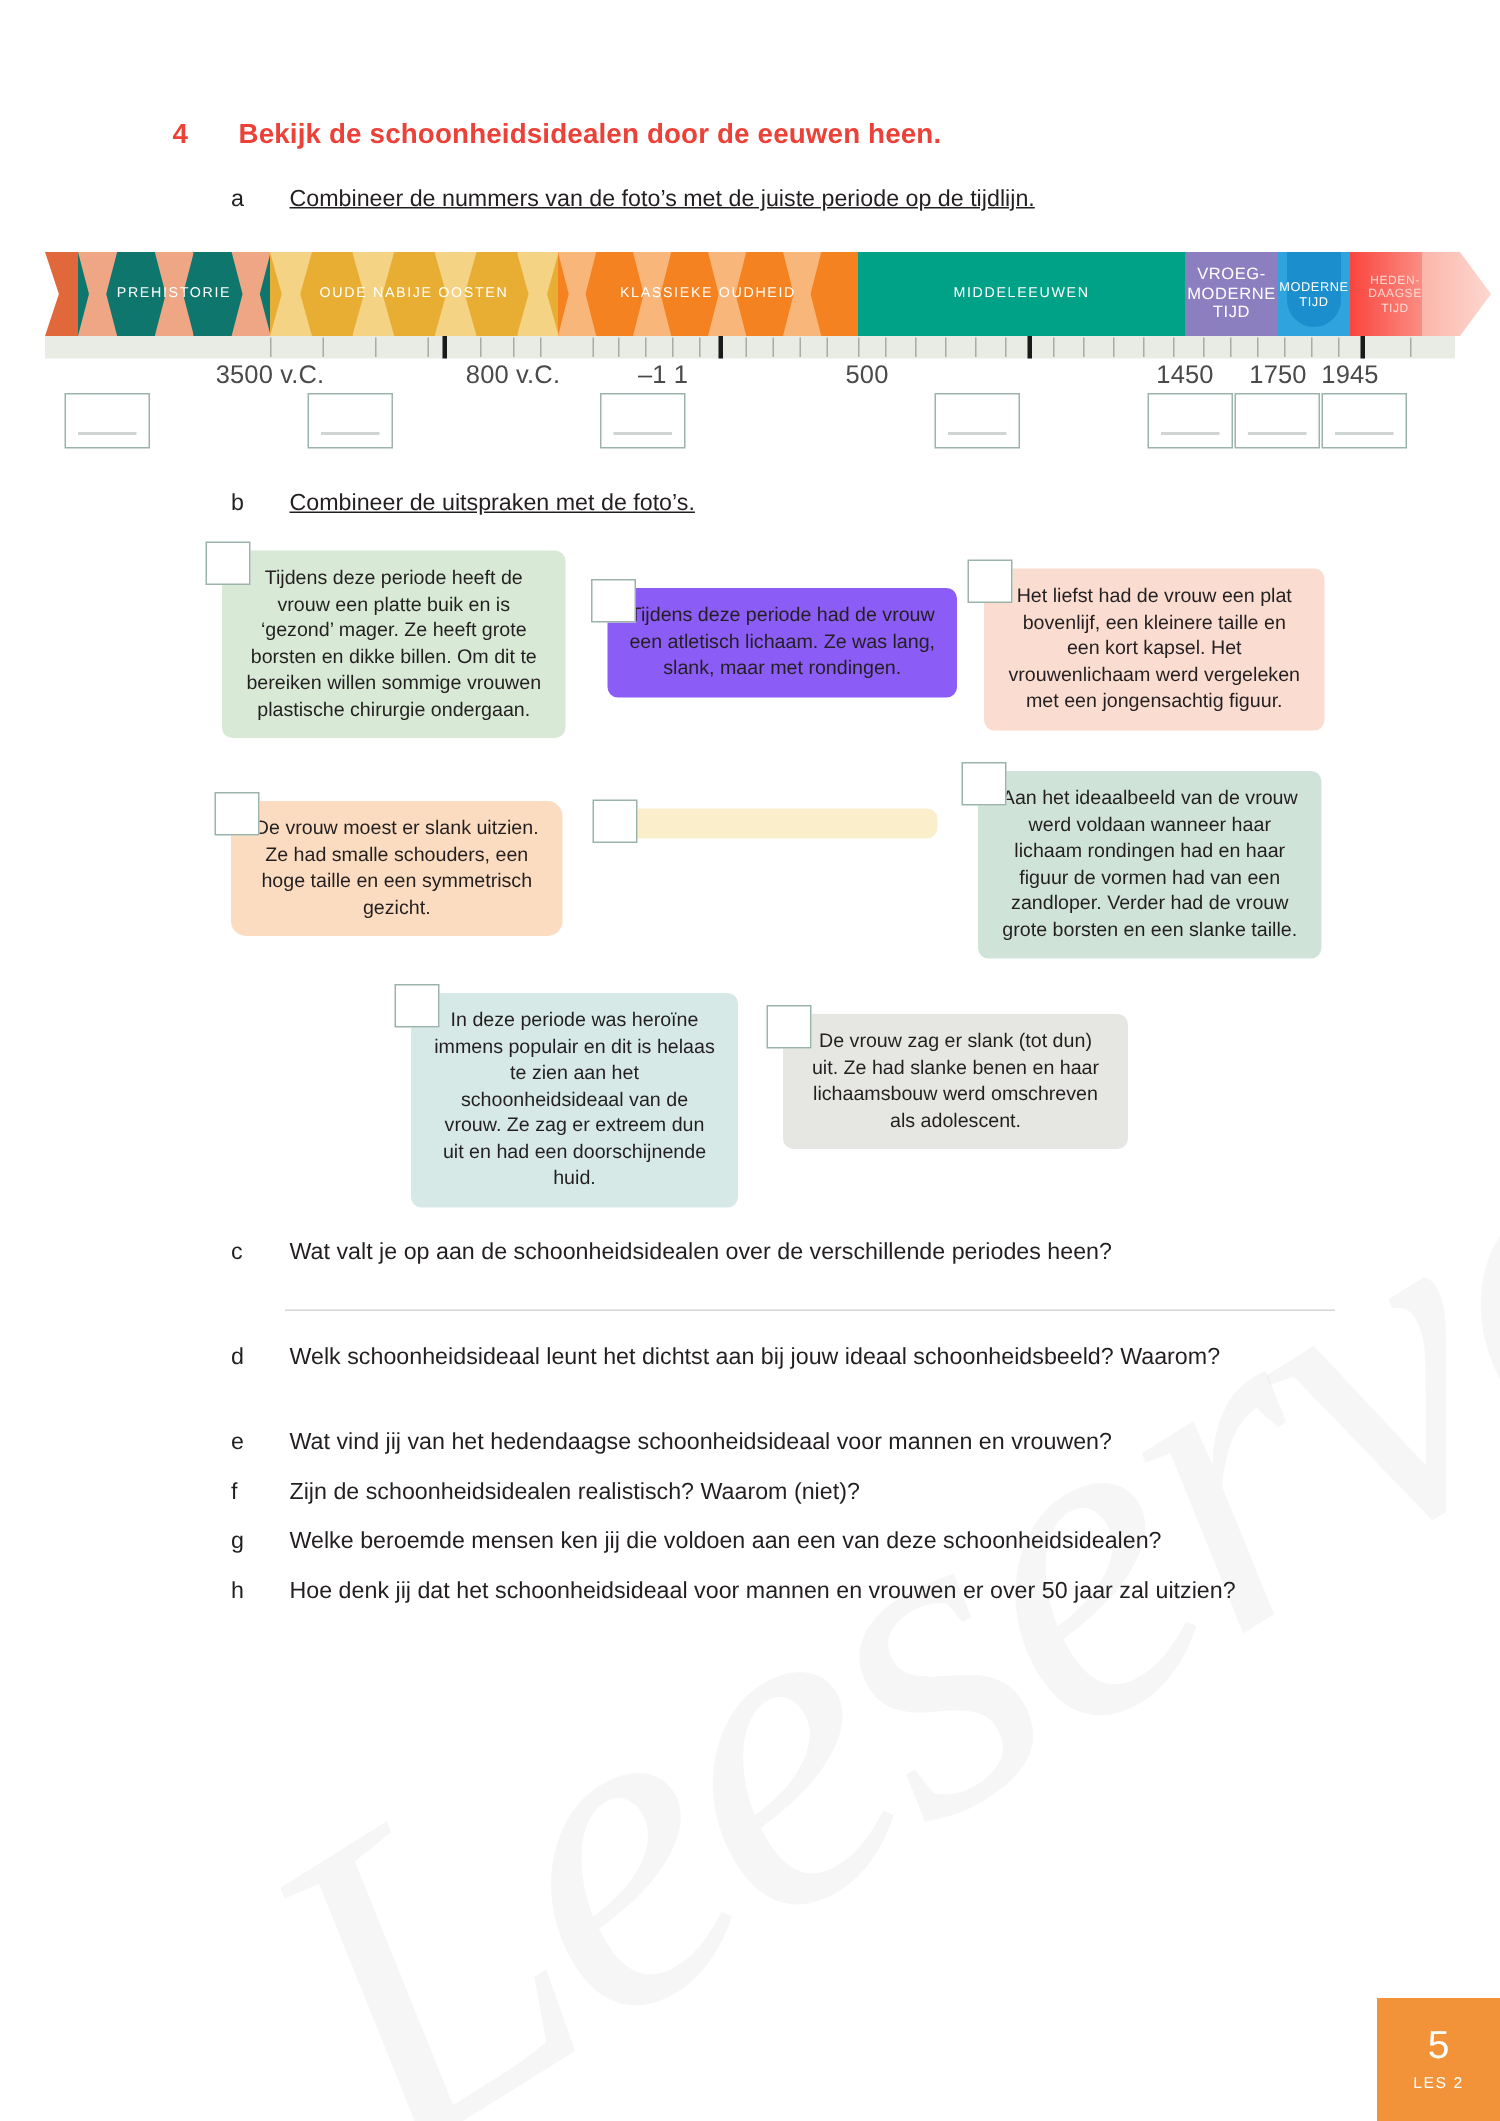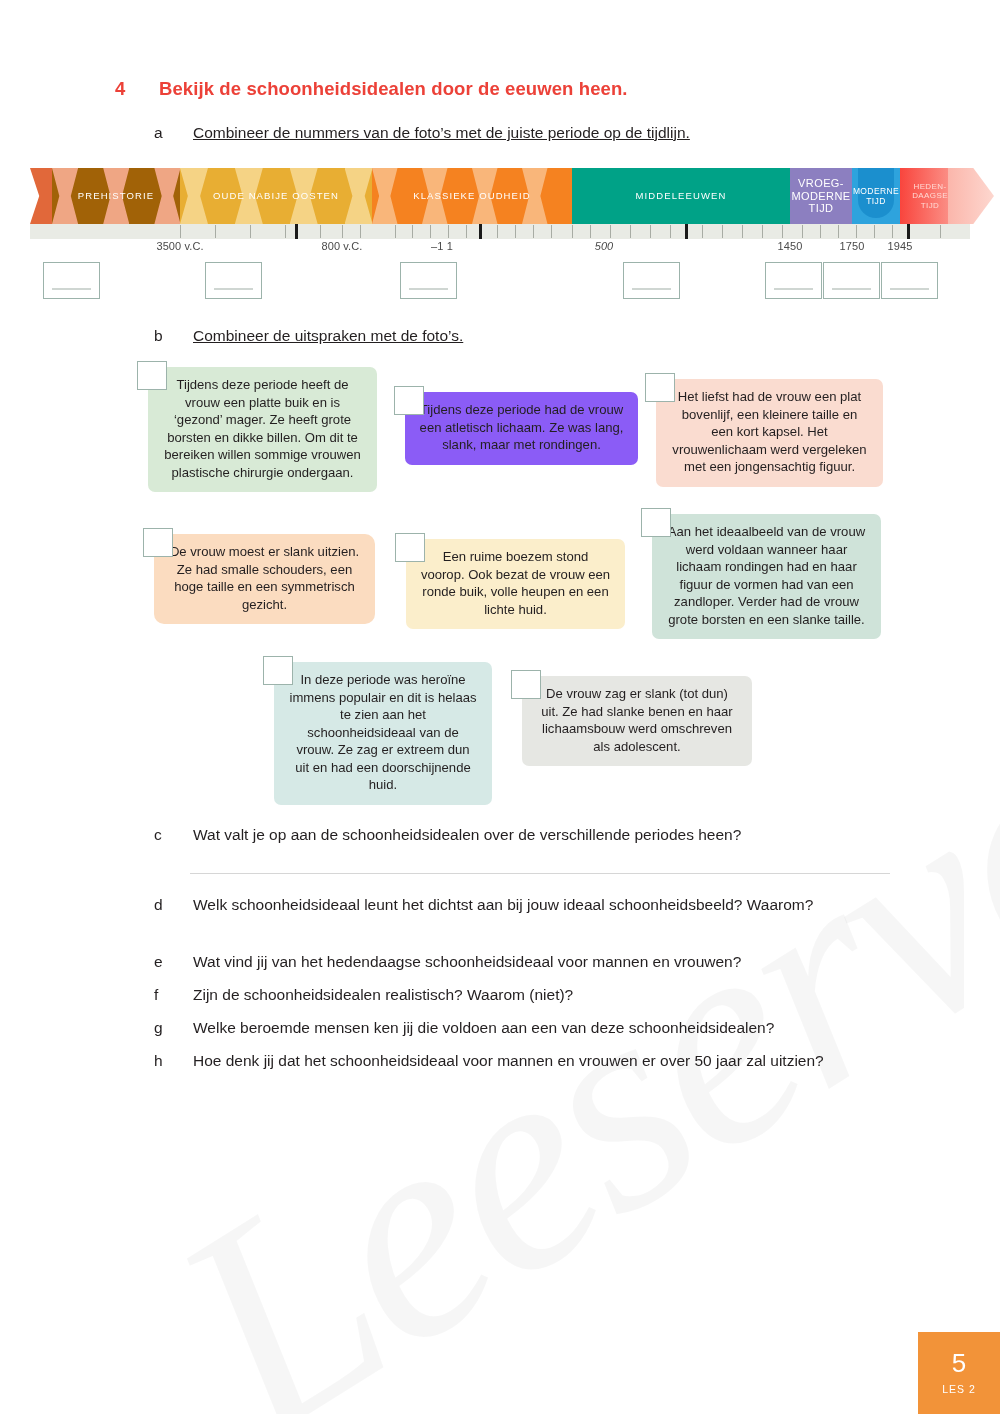--- a/index.html
+++ b/index.html
@@ -141,21 +141,21 @@
   .tick.major {
     width: 2.5px;
     height: 15px;
     top: 0;
     background: #1a1a1a;
   }
 
   .tl-date {
     position: absolute;
     top: 72px;
-    font-size: 11px;
+    font-size: 17px;
     color: #4a4a4a;
     white-space: nowrap;
     letter-spacing: 0.1px;
   }
 
   
   .ansbox {
     position: absolute;
     width: 57px;
     height: 37px;
@@ -248,21 +248,21 @@
   </div>
 
   <div class="sub-row" style="left:154px; top:122px;">
     <span class="letter">a</span>
     <span class="body">Combineer de nummers van de foto’s met de juiste periode op de tijdlijn.</span>
   </div>
 
   <div class="timeline-wrap">
     <div class="tl-bands" id="tl-bands">
         <div class="cap-left"></div>
-        <div class="band" style="left: 22px; width: 128px; background: #a16207; text-align: center;">
+        <div class="band" style="left: 22px; width: 128px; background: #0f766e; text-align: center;">
           <div class="zig" style="left: 0px; width: 26.112px; background: rgb(239, 166, 132); clip-path: polygon(0px 0px, 100% 0px, 72% 50%, 100% 100%, 0px 100%, 28% 50%);"></div>
           <div class="zig" style="left: 51.2px; width: 26.112px; background: rgb(239, 166, 132); clip-path: polygon(0px 0px, 100% 0px, 72% 50%, 100% 100%, 0px 100%, 28% 50%);"></div>
           <div class="zig" style="left: 102.4px; width: 26.112px; background: rgb(239, 166, 132); clip-path: polygon(0px 0px, 100% 0px, 72% 50%, 100% 100%, 0px 100%, 28% 50%);"></div>
           <span class="lbl">PREHISTORIE</span>
         </div>
         <div class="band" style="left: 342px; width: 200px; background: rgb(245, 130, 32);">
           <div class="zig" style="left: 0px; width: 25.5px; background: rgb(249, 182, 122); clip-path: polygon(0px 0px, 100% 0px, 72% 50%, 100% 100%, 0px 100%, 28% 50%);"></div>
           <div class="zig" style="left: 50px; width: 25.5px; background: rgb(249, 182, 122); clip-path: polygon(0px 0px, 100% 0px, 72% 50%, 100% 100%, 0px 100%, 28% 50%);"></div>
           <div class="zig" style="left: 100px; width: 25.5px; background: rgb(249, 182, 122); clip-path: polygon(0px 0px, 100% 0px, 72% 50%, 100% 100%, 0px 100%, 28% 50%);"></div>
           <div class="zig" style="left: 150px; width: 25.5px; background: rgb(249, 182, 122); clip-path: polygon(0px 0px, 100% 0px, 72% 50%, 100% 100%, 0px 100%, 28% 50%);"></div>
@@ -328,21 +328,21 @@
         <div class="tick" style="left: 910px;"></div>
         <div class="tick major" style="left: 265px;"></div>
         <div class="tick major" style="left: 449px;"></div>
         <div class="tick major" style="left: 655px;"></div>
         <div class="tick major" style="left: 877px;"></div>
       </div>
     <div id="tl-dates">
         <div class="tl-date" style="left: 150px; transform: translateX(-50%);">3500 v.C.</div>
         <div class="tl-date" style="left: 312px; transform: translateX(-50%);">800 v.C.</div>
         <div class="tl-date" style="left: 412px; transform: translateX(-50%);">–1 1</div>
-        <div class="tl-date" style="left: 574px; transform: translateX(-50%); font-style: italic;">500</div>
+        <div class="tl-date" style="left: 548px; transform: translateX(-50%);">500</div>
         <div class="tl-date" style="left: 760px; transform: translateX(-50%);">1450</div>
         <div class="tl-date" style="left: 822px; transform: translateX(-50%);">1750</div>
         <div class="tl-date" style="left: 870px; transform: translateX(-50%);">1945</div>
       </div>
   </div>
 
   <div id="ansboxes">
       <div class="ansbox" style="left: 43px; top: 262px;"></div>
       <div class="ansbox" style="left: 205px; top: 262px;"></div>
       <div class="ansbox" style="left: 400px; top: 262px;"></div>
@@ -369,21 +369,20 @@
       <div class="card" style="left: 656px; top: 379px; width: 227px; background: rgb(250, 220, 208);">
         <div class="card-check"></div>
         <span class="txt">Het liefst had de vrouw een plat bovenlijf, een kleinere taille en een kort kapsel. Het vrouwenlichaam werd vergeleken met een jongensachtig figuur.</span>
       </div>
       <div class="card" style="left: 154px; top: 534px; width: 221px; background: rgb(251, 220, 192); border-radius: 10px;">
         <div class="card-check"></div>
         <span class="txt">De vrouw moest er slank uitzien. Ze had smalle schouders, een hoge taille en een symmetrisch gezicht.</span>
       </div>
       <div class="card" style="left: 406px; top: 539px; width: 219px; background: rgb(251, 238, 203);">
         <div class="card-check"></div>
-        <span class="txt">Een ruime boezem stond voorop. Ook bezat de vrouw een ronde buik, volle heupen en een lichte huid.</span>
       </div>
       <div class="card" style="left: 652px; top: 514px; width: 229px; background: rgb(207, 227, 217);">
         <div class="card-check"></div>
         <span class="txt">Aan het ideaalbeeld van de vrouw werd voldaan wanneer haar lichaam rondingen had en haar figuur de vormen had van een zandloper. Verder had de vrouw grote borsten en een slanke taille.</span>
       </div>
       <div class="card" style="left: 274px; top: 662px; width: 218px; background: rgb(214, 233, 230);">
         <div class="card-check"></div>
         <span class="txt">In deze periode was heroïne immens populair en dit is helaas te zien aan het schoonheidsideaal van de vrouw. Ze zag er extreem dun uit en had een doorschijnende huid.</span>
       </div>
       <div class="card" style="left: 522px; top: 676px; width: 230px; background: rgb(230, 231, 227);">

